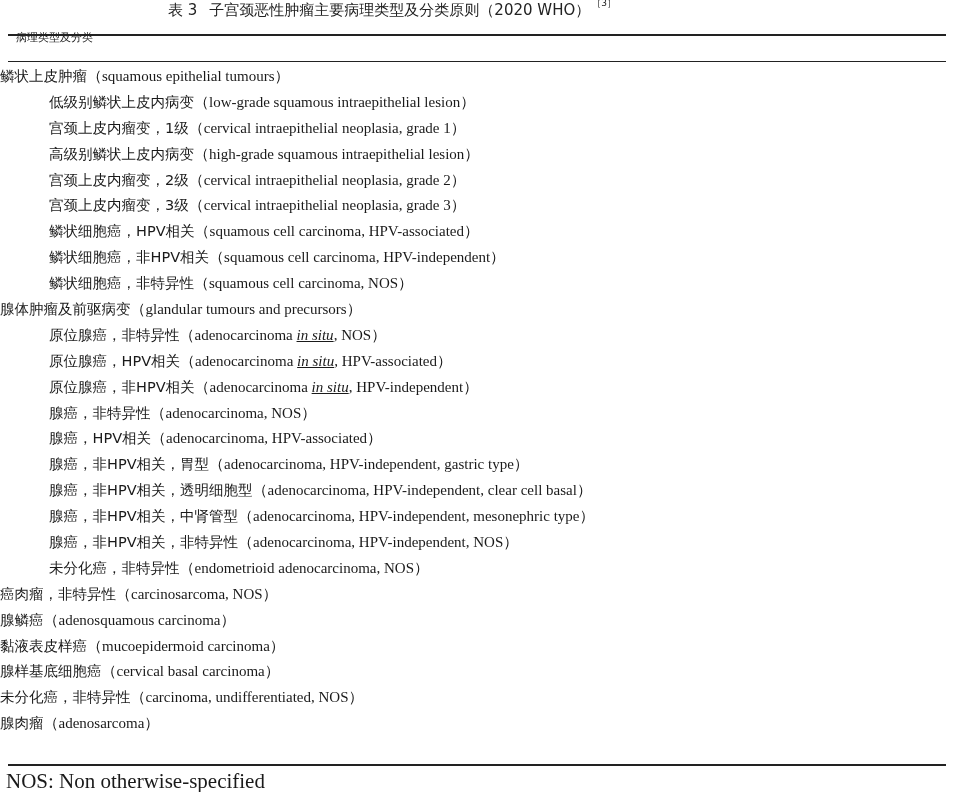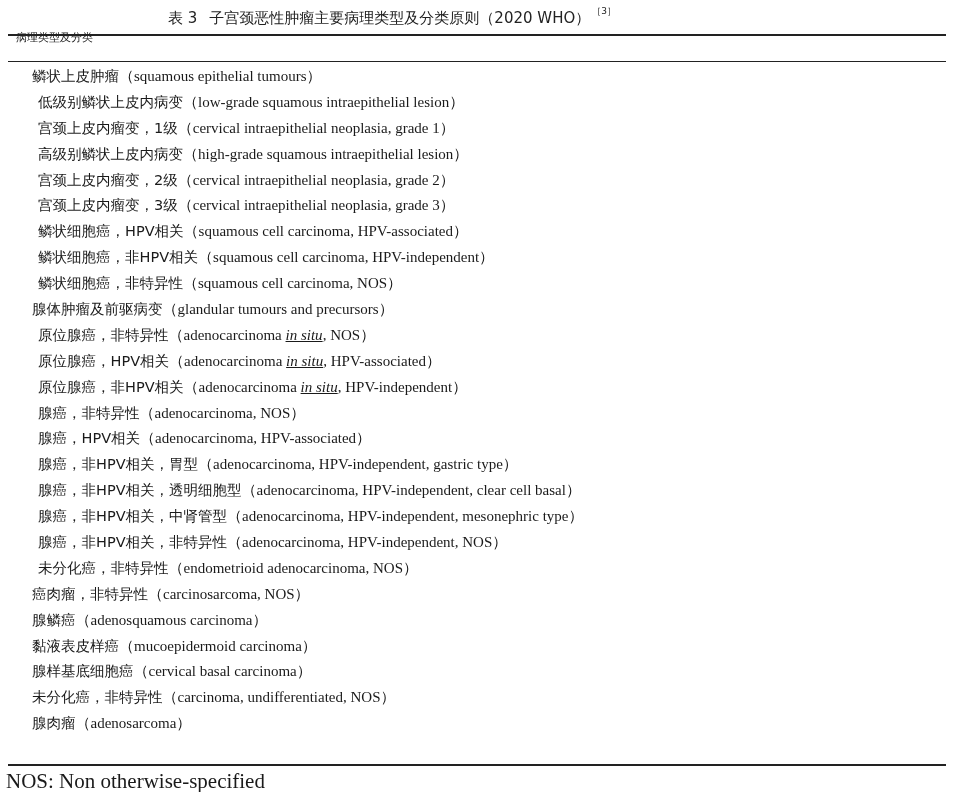--- a/index.html
+++ b/index.html
@@ -1,25 +1,25 @@
 <!DOCTYPE html>
 <html><head>
 <meta charset="utf-8">
 <style>
   html, body { margin: 0; padding: 0; background: #ffffff; }
   body { width: 954px; height: 792px; position: relative; overflow: hidden; color: #1a1a1a; font-family: "Liberation Serif", "DejaVu Serif", serif; }
-  .title { position: absolute; top: 8px; left: 0; width: 784px; text-align: center; font-family: "DejaVu Sans", "Liberation Sans", sans-serif; font-size: 15px; color: #222; }
+  .title { position: absolute; top: 0; left: 0; width: 784px; text-align: center; font-family: "DejaVu Sans", "Liberation Sans", sans-serif; font-size: 15px; color: #222; }
   .title .num { margin-right: 12px; }
   .title sup { font-size: 9px; position: relative; top: -3px; margin-left: 2px; }
   .rule { position: absolute; left: 8px; width: 938px; background: #222; }
   .header-cell { position: absolute; top: 30px; left: 16px; font-size: 11px; font-family: "DejaVu Sans", sans-serif; color: #222; }
   .rows { position: absolute; top: 64px; left: 0; width: 954px; }
   .row { height: 25.9px; line-height: 25.9px; font-size: 15px; white-space: nowrap; }
-  .row.l0 { padding-left: 32px; }
-  .row.l1 { padding-left: 38px; }
+  .row.l0 { padding-left: 0; }
+  .row.l1 { padding-left: 49px; }
   .row .zh { font-family: "DejaVu Sans", sans-serif; font-size: 14.5px; }
   .row .en i { font-style: italic; text-decoration: underline; }
   .footnote { position: absolute; top: 769px; left: 6px; font-size: 21px; text-align: right; }
 </style>
 </head>
 <body>
 
 <div class="title">
   <span class="num">表 3</span><span>子宫颈恶性肿瘤主要病理类型及分类原则（2020 WHO）</span><sup>［3］</sup>
 </div>

